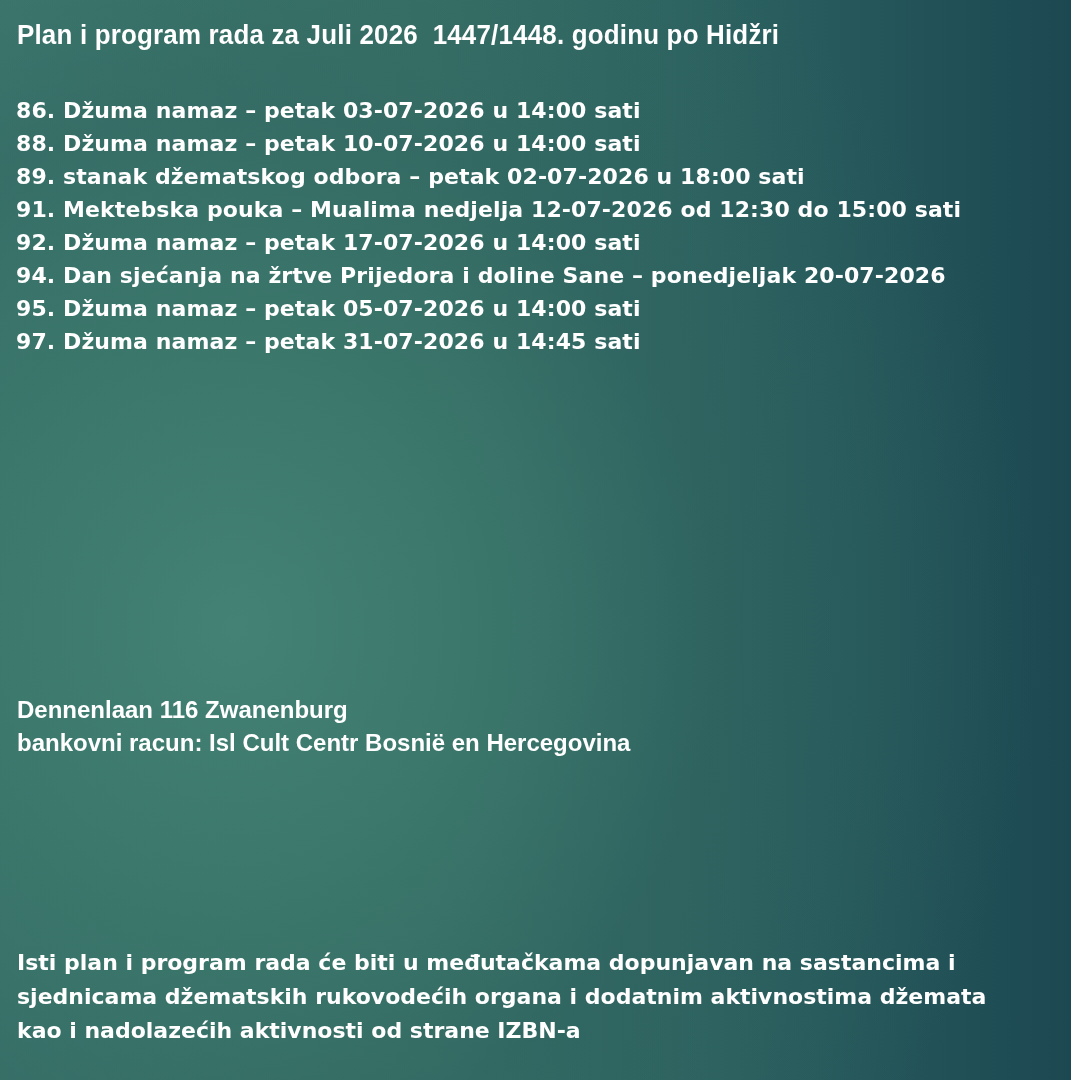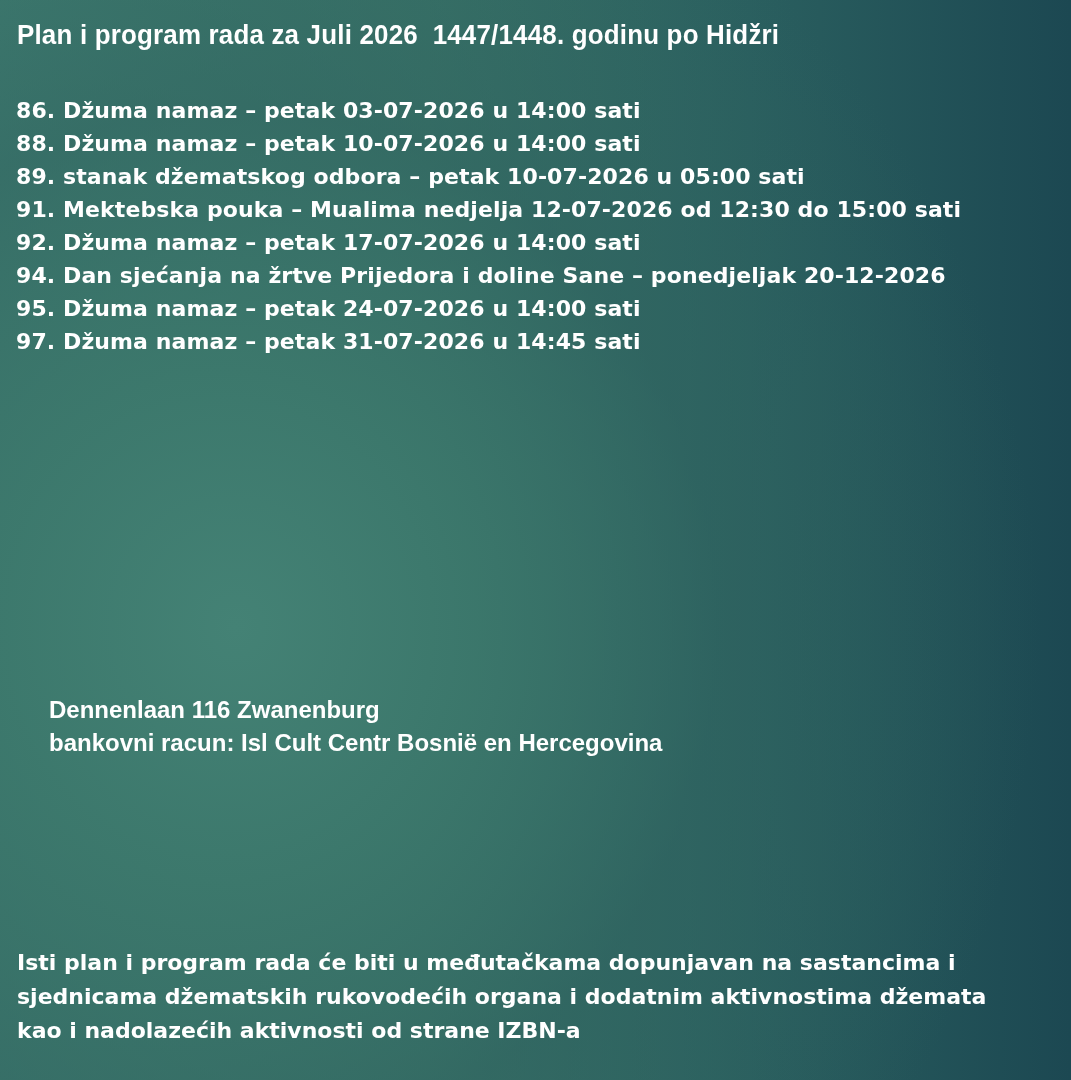--- a/index.html
+++ b/index.html
@@ -55,21 +55,20 @@
       left: 17px;
       top: 693px;
       font-family: "Liberation Sans", sans-serif;
       font-weight: bold;
       font-size: 24px;
     }
     .contact div {
       line-height: 33px;
       height: 33px;
       white-space: pre;
-      margin-left: 32px;
     }
     .note {
       position: absolute;
       left: 17px;
       top: 946px;
       width: 1100px;
       font-family: "DejaVu Sans", sans-serif;
       font-weight: bold;
       font-size: 22px;
     }
@@ -81,25 +80,25 @@
   </style>
 </head>
 <body>
 
 <div class="slide">
   <div class="title">Plan i program rada za Juli 2026  1447/1448. godinu po Hidžri</div>
 
   <ul class="events">
     <li>86. Džuma namaz – petak 03-07-2026 u 14:00 sati</li>
     <li>88. Džuma namaz – petak 10-07-2026 u 14:00 sati</li>
-    <li>89. stanak džematskog odbora – petak 10-07-2026 u 05:00 sati</li>
+    <li>89. stanak džematskog odbora – petak 02-07-2026 u 18:00 sati</li>
     <li>91. Mektebska pouka – Mualima nedjelja 12-07-2026 od 12:30 do 15:00 sati</li>
     <li>92. Džuma namaz – petak 17-07-2026 u 14:00 sati</li>
-    <li>94. Dan sjećanja na žrtve Prijedora i doline Sane – ponedjeljak 20-12-2026</li>
-    <li>95. Džuma namaz – petak 24-07-2026 u 14:00 sati</li>
+    <li>94. Dan sjećanja na žrtve Prijedora i doline Sane – ponedjeljak 20-07-2026</li>
+    <li>95. Džuma namaz – petak 05-07-2026 u 14:00 sati</li>
     <li>97. Džuma namaz – petak 31-07-2026 u 14:45 sati</li>
   </ul>
 
   <div class="contact">
     <div>Dennenlaan 116 Zwanenburg</div>
     <div>bankovni racun: Isl Cult Centr Bosnië en Hercegovina</div>
   </div>
 
   <div class="note">
     <div>Isti plan i program rada će biti u međutačkama dopunjavan na sastancima i</div>

